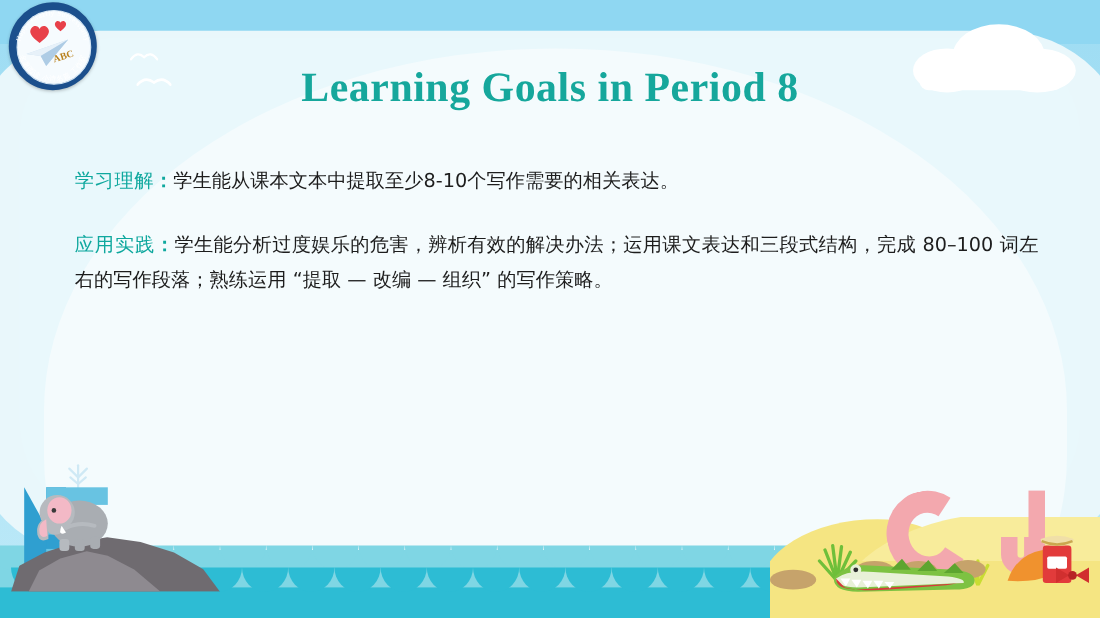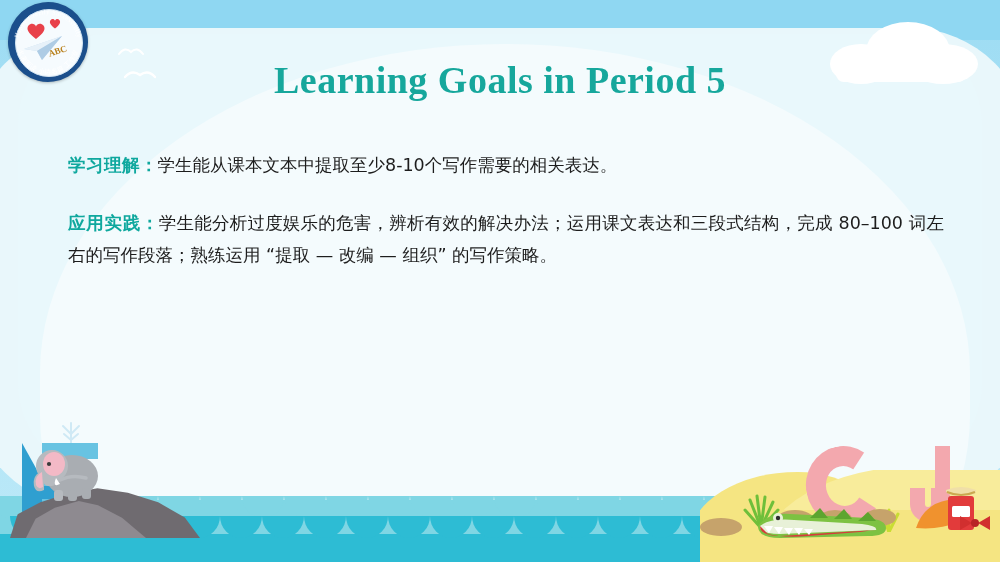--- a/index.html
+++ b/index.html
@@ -56,21 +56,21 @@
     font-family:"Liberation Serif","DejaVu Serif",serif;
     font-weight:bold;font-size:38px;color:#16a79c;letter-spacing:.5px;
   }
 
   
   .body-wrap{position:absolute;left:68px;top:150px;width:876px;}
   .para{margin:0 0 12px 0;font-size:17.5px;line-height:1.82;color:#1d1d1d;
         font-family:"DejaVu Sans","Liberation Sans",sans-serif;text-align:justify;}
   .para.p1{margin-bottom:26px;}
   .para.p2{margin-bottom:20px;}
-  .lab{color:#0fa89e;font-weight:bold;letter-spacing:.5px;}
+  .lab{color:#0fa89e;font-weight:normal;letter-spacing:.5px;}
   .lab-colon{color:#0fa89e;font-weight:bold;}
 
   
   .sea{position:absolute;left:0;bottom:0;width:1000px;height:62px;background:#2dbcd4;}
   .sea-light{position:absolute;left:0;bottom:28px;width:1000px;height:34px;background:#7fd6e4;}
   .wave-row{position:absolute;left:0;width:1040px;height:22px;}
   .wave-row i{position:absolute;top:0;width:42px;height:22px;border-radius:0 0 50% 50%/0 0 100% 100%;display:block;}
   .wave-top i{background:#7fd6e4;}
   .wave-mid i{background:#2dbcd4;}
 
@@ -158,21 +158,21 @@
     </svg>
     <svg class="heart-big" viewBox="0 0 20 18">
       <path d="M10 17 C2 11 0 7 2.5 3.6 C5 0.4 9 1.6 10 4.4 C11 1.6 15 0.4 17.5 3.6 C20 7 18 11 10 17 Z" fill="#e8414a"></path>
     </svg>
     <svg class="heart-sm" viewBox="0 0 12 11">
       <path d="M6 10.4 C1.2 6.8 0 4.3 1.5 2.2 C3 0.2 5.4 1 6 2.7 C6.6 1 9 0.2 10.5 2.2 C12 4.3 10.8 6.8 6 10.4 Z" fill="#e8414a"></path>
     </svg>
     <div class="abc">ABC</div>
   </div>
 
-  <div class="title">Learning Goals in Period 5</div>
+  <div class="title">Learning Goals in Period 8</div>
 
   <div class="body-wrap">
     <p class="para p1"><span class="lab">学习理解</span><span class="lab-colon">：</span><span>学生能从课本文本中提取至少8-10个写作需要的相关表达。</span></p>
     <p class="para p2"><span class="lab">应用实践</span><span class="lab-colon">：</span><span>学生能分析过度娱乐的危害，辨析有效的解决办法；运用课文表达和三段式结构，完成 80–100 词左右的写作段落；熟练运用 “提取 — 改编 — 组织” 的写作策略。</span></p>
   </div>
 
   <div class="sea"></div>
   <div class="sea-light"></div>
   <div class="wave-row wave-top" id="waveTop" style="bottom:44px;">
       <i style="left: -10px;"></i>

